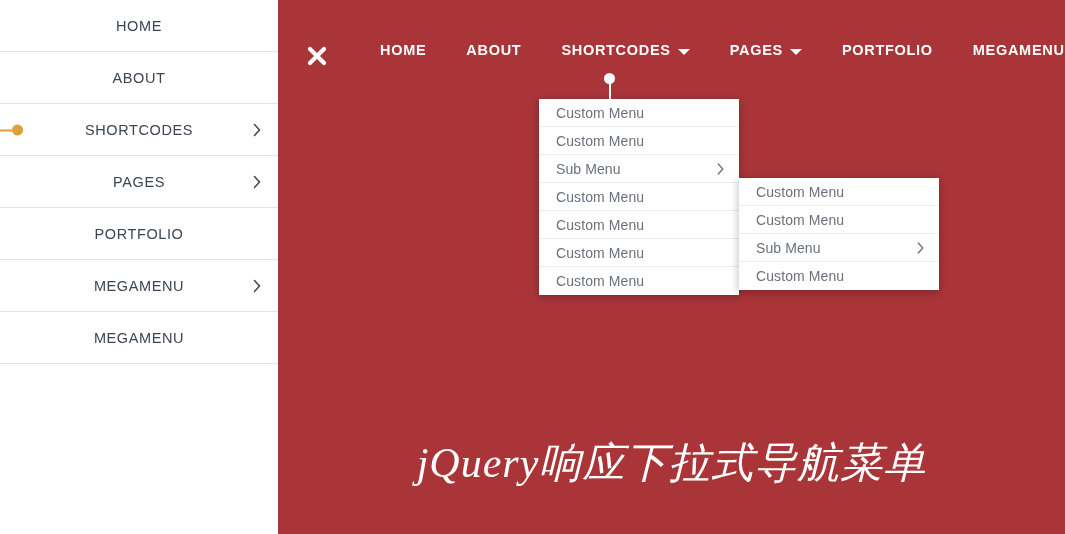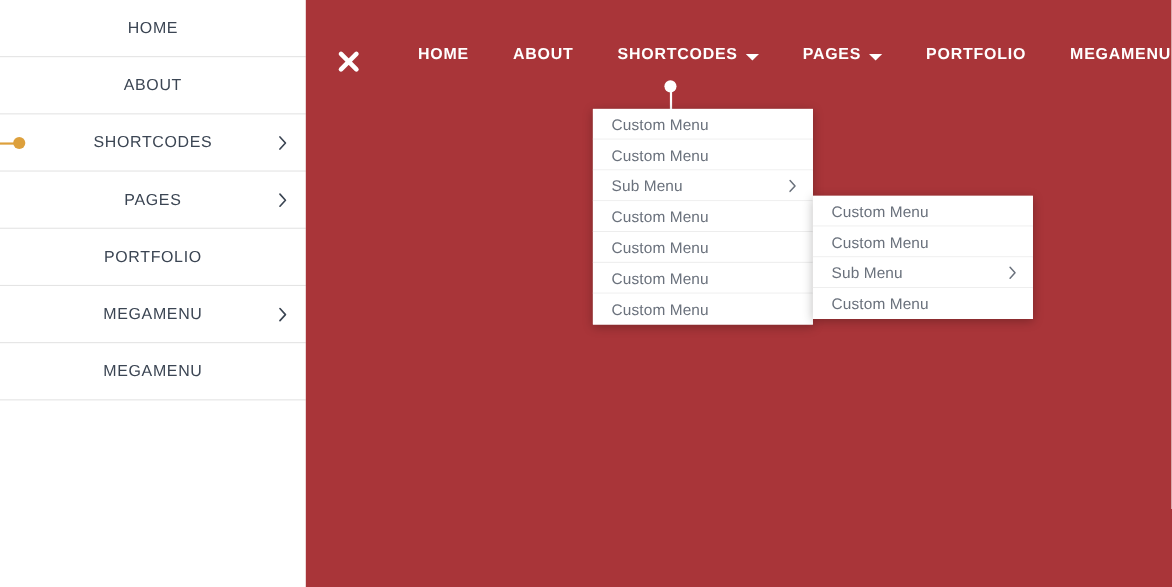--- a/index.html
+++ b/index.html
@@ -358,15 +358,16 @@
             <svg viewBox="0 0 10 14" width="100%" height="100%" aria-hidden="true">
               <path d="M2.5 1.5 L7.5 7 L2.5 12.5" stroke="currentColor" stroke-width="1.5" fill="none" stroke-linecap="round" stroke-linejoin="round"></path>
             </svg>
           </span>
         </div>
         <div class="dd-item">
           <span class="dd-label">Custom Menu</span>
         </div>
       </div>
 
+    <div id="hero-title">jQuery响应下拉式导航菜单</div>
 
   </div>
 </div>
 
 </body></html>

